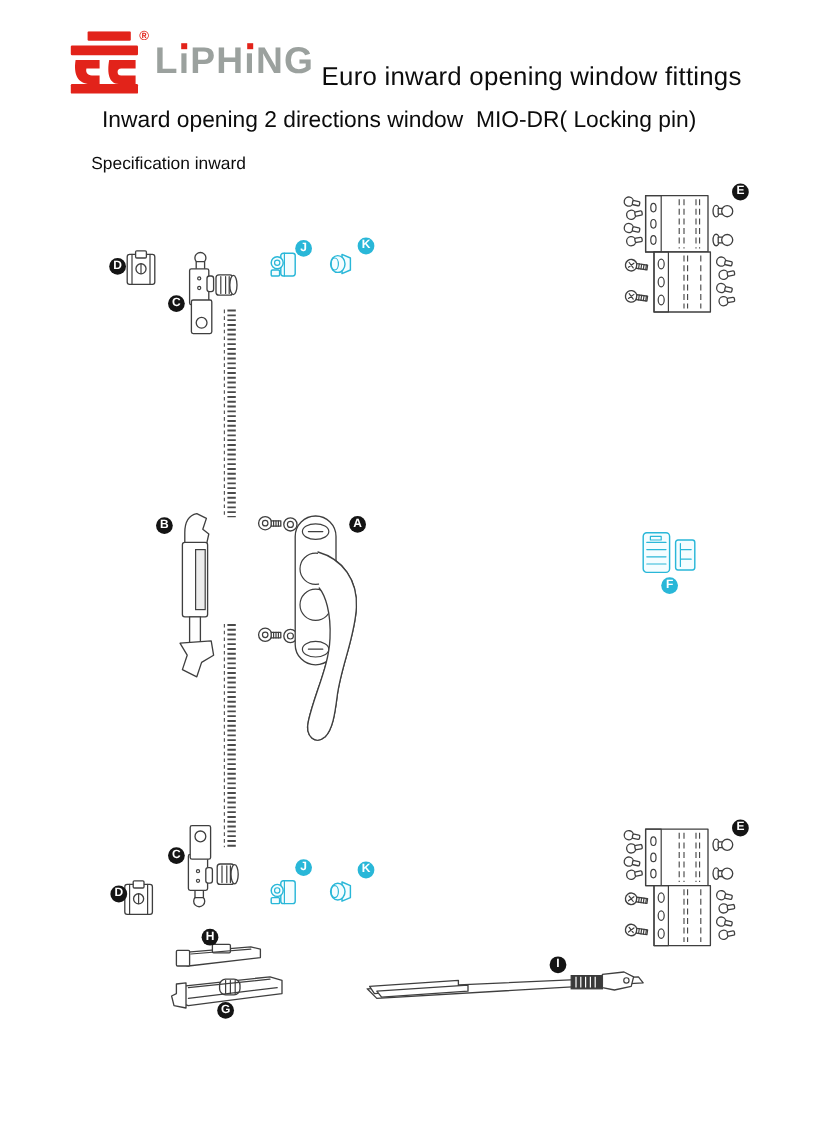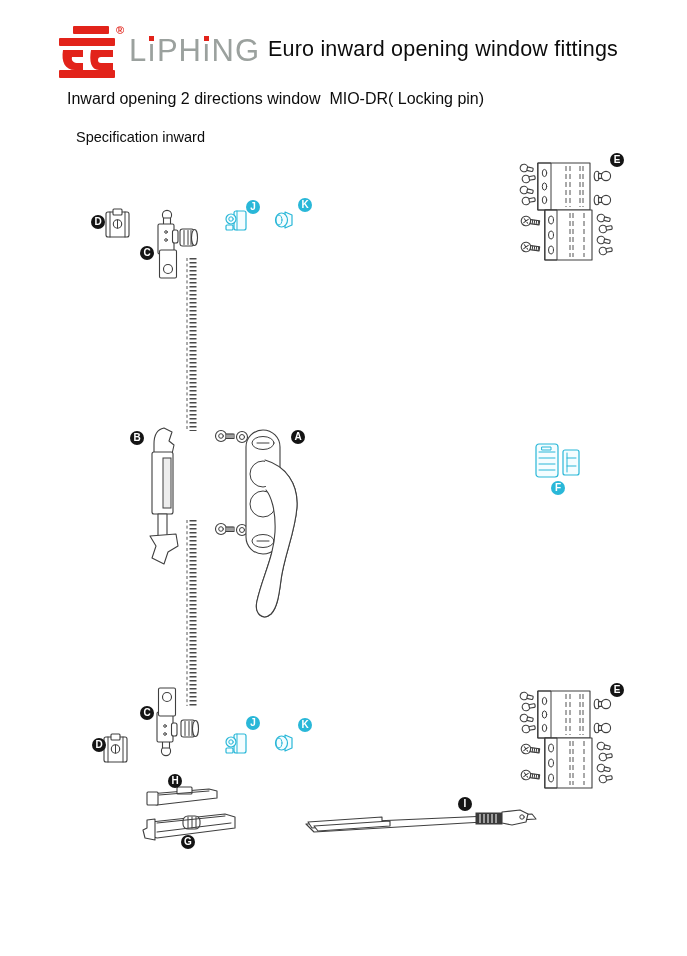--- a/index.html
+++ b/index.html
@@ -6,26 +6,26 @@
     --brand-red:#e2231a; --brand-gray:#9ba19e; --line:#3f3f3f;
     --cyan:#29b7d8; --badge-black:#141414; --badge-text:#ffffff; --background:#ffffff;
   }
   html,body{margin:0;padding:0}
   body{width:687px;height:956px;position:relative;background:var(--background);
        font-family:"Liberation Sans",sans-serif;overflow:hidden;color:#0c0c0c}
   
   .logo{position:absolute;left:54px;top:26px;width:66px;height:54px}
   .logo path,.logo rect{fill:var(--brand-red)}
   .reg{position:absolute;left:116px;top:24px;font-size:11px;font-weight:bold;color:var(--brand-red)}
-  .brand{position:absolute;left:129px;top:33px;font-size:31px;font-weight:normal;
+  .brand{position:absolute;left:129px;top:33px;font-size:31px;font-weight:bold;
          color:var(--brand-gray);letter-spacing:1px}
   .brand .ii{position:relative;display:inline-block}
   .brand .idot{position:absolute;left:2px;top:3px;width:5px;height:5px;background:var(--brand-red)}
-  .hdr-title{position:absolute;left:268px;top:37px;font-size:21.5px;letter-spacing:.2px}
-  .subtitle{position:absolute;left:67px;top:90px;font-size:16px;white-space:pre}
+  .hdr-title{position:absolute;left:268px;top:52px;font-size:21.5px;letter-spacing:.2px}
+  .subtitle{position:absolute;left:85px;top:90px;font-size:19px;white-space:pre}
   .section{position:absolute;left:76px;top:129px;font-size:14.5px}
   
   .diagram{position:absolute;left:0;top:0}
   .ln{stroke:var(--line);fill:#fff;stroke-width:1.1;stroke-linejoin:round;stroke-linecap:round}
   .lnn{stroke:var(--line);fill:none;stroke-width:1;stroke-linejoin:round;stroke-linecap:round}
   .shade{stroke:var(--line);fill:#ededed;stroke-width:1}
   .dashv{stroke:var(--line);fill:none;stroke-width:.9;stroke-dasharray:5 3}
   .teeth{stroke:#4a4a4a;stroke-width:7;stroke-dasharray:1.6 2.4;fill:none}
   .dash2{stroke:#575757;stroke-width:1;stroke-dasharray:3 2.6;fill:none}
   .cy{stroke:var(--cyan);fill:#f4fdff;stroke-width:1.2;stroke-linejoin:round}

